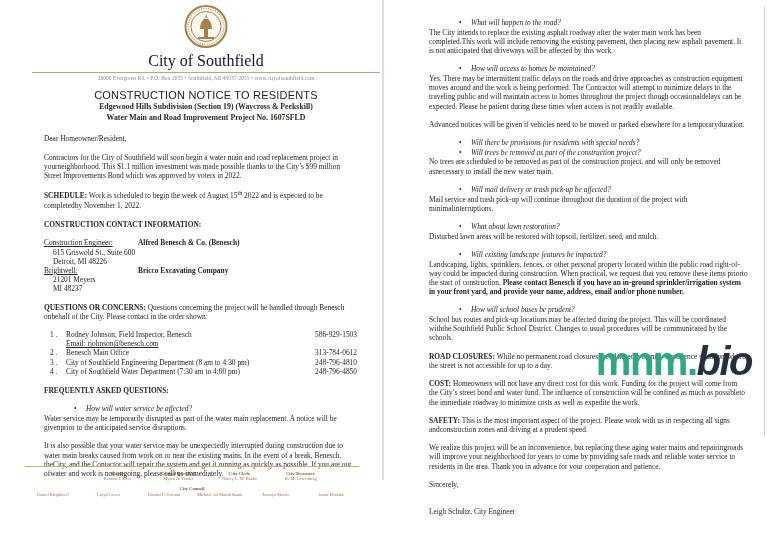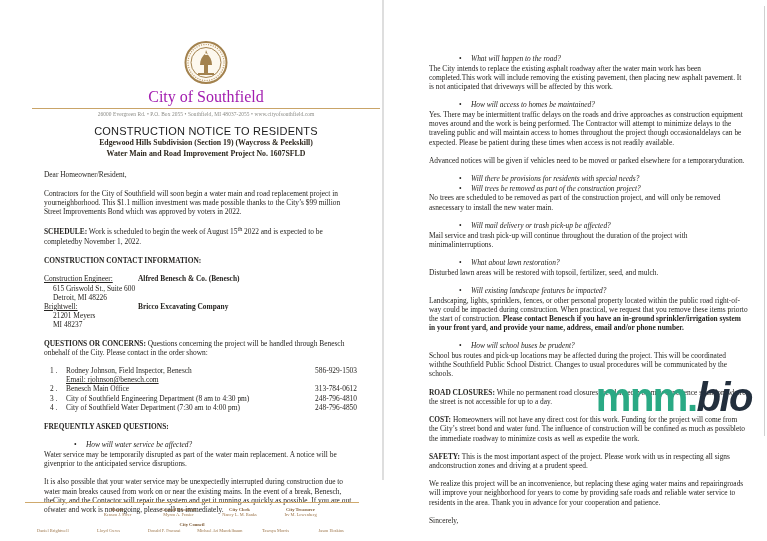--- a/index.html
+++ b/index.html
@@ -1,27 +1,27 @@
 <!DOCTYPE html>
 <html><head>
 <meta charset="utf-8">
 <style>
   html,body{margin:0;padding:0;}
   body{width:767px;height:541px;background:#ffffff;overflow:hidden;position:relative;
        font-family:"Liberation Serif", serif;color:#262421;}
-  .page{position:absolute;top:0;height:387px;width:383px;margin-top:36px;}
+  .page{position:absolute;top:0;height:387px;width:383px;}
   #left-page{left:0;}
   #right-page{left:384px;}
   .seam{position:absolute;top:0;left:382px;width:2px;height:480px;background:#dedede;}
   .edge{position:absolute;top:6px;left:764px;width:1px;height:430px;background:#d0d0d0;}
 
   
   .hdr{position:relative;left:20px;width:372px;text-align:center;}
   .seal{margin-top:5px;}
-  .city-title{font-size:16px;color:#a21caf;line-height:1;margin:1px 0 3px 0;}
+  .city-title{font-size:16px;color:#0f172a;line-height:1;margin:1px 0 3px 0;}
   .gold-rule{height:1px;background:#c9a468;margin:0 12px 2px 12px;}
   .addr{font-size:5.4px;color:#8a8a85;letter-spacing:.1px;}
   .notice-title{font-family:"Liberation Sans",sans-serif;font-weight:normal;font-size:11px;
                 color:#1d1d1d;margin-top:8px;letter-spacing:.2px;}
   .subt{font-weight:bold;font-size:7.8px;margin-top:1px;line-height:1.25;color:#2c261c;}
   .subt:first-of-type{margin-top:9px;}
 
   
   .content{padding:0 26px 0 44px;font-size:7.4px;line-height:9.2px;text-align:left;}
   #right-page .content{padding:18px 19px 0 45px;}

